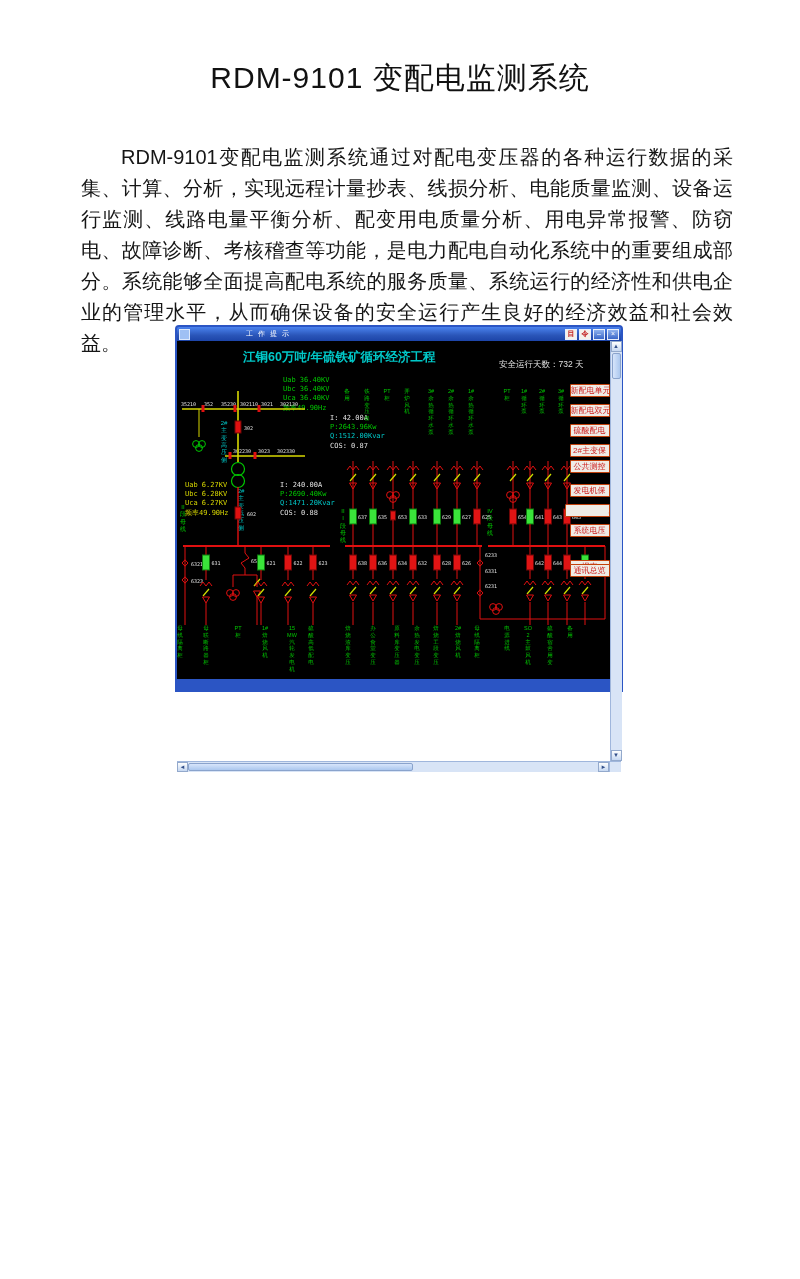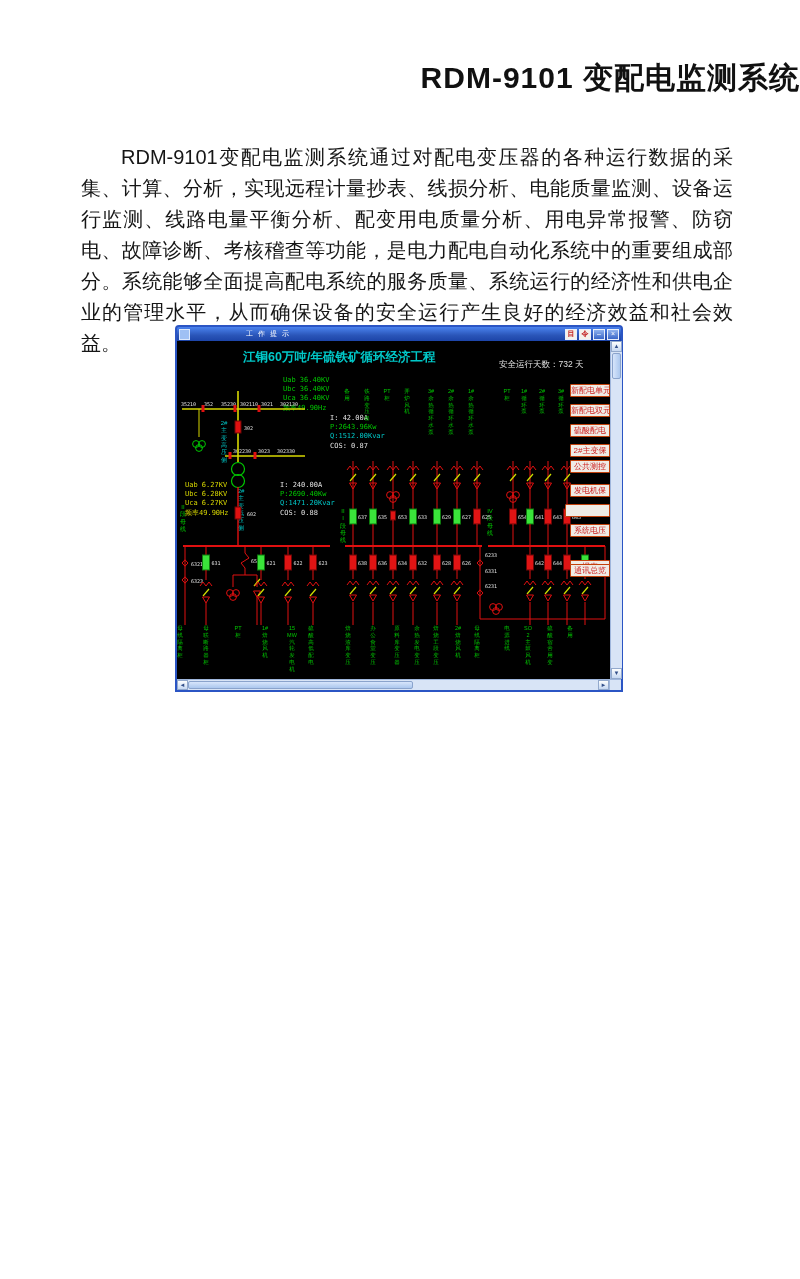--- a/index.html
+++ b/index.html
@@ -1,28 +1,28 @@
 <!DOCTYPE html>
 <html><head>
 <meta charset="utf-8">
 <style>
   html,body{margin:0;padding:0;background:#ffffff;}
   body{width:800px;height:1279px;position:relative;font-family:"Liberation Sans",sans-serif;color:#1a1a1a;}
-  .doc-title{position:absolute;left:0;top:58px;width:100%;text-align:right;font-size:30px;font-weight:bold;letter-spacing:1px;margin:0;color:#111;}
+  .doc-title{position:absolute;left:0;top:58px;width:100%;text-align:center;font-size:30px;font-weight:normal;letter-spacing:1px;margin:0;color:#111;}
   .doc-paragraph{position:absolute;left:75px;top:136px;width:652px;font-size:20px;line-height:31px;text-align:justify;text-indent:2em;margin:6px;color:#161616;}
   
   .window{position:absolute;left:175px;top:325px;width:448px;height:367px;box-sizing:border-box;border:2px solid #2b55c4;border-radius:4px 4px 0 0;background:#2b55c4;}
   .titlebar{height:14px;background:linear-gradient(#4a82ee,#2a55b8 60%,#1c44a8);display:flex;align-items:center;padding:0 2px;border-radius:2px 2px 0 0;}
   .win-icon{width:9px;height:9px;background:#9fc0f4;border:1px solid #dce8fc;margin-right:4px;flex:none;}
   .win-title{color:#ffffff;font-size:7px;letter-spacing:5px;margin-left:52px;white-space:nowrap;flex:1;}
   .win-controls{display:flex;gap:2px;align-items:center;flex:none;}
   .wc{box-sizing:border-box;width:12px;height:11px;border:1px solid #e8eefc;font-size:7px;line-height:8px;text-align:center;padding:0;cursor:default;}
   .wc.menu{background:#f4f1ea;color:#c22020;font-weight:bold;}
   .wc.sys{background:linear-gradient(#8fb2ee,#3a66c8);color:#ffffff;}
-  .win-body{display:flex;height:338px;}
+  .win-body{display:flex;height:420px;justify-content:center;}
   .canvas{position:relative;width:433px;height:338px;background:#000;overflow:hidden;flex:none;}
   .vscroll{width:11px;background:#d8e4f6;border-left:1px solid #9fb6dc;display:flex;flex-direction:column;flex:none;}
   .sbtn{box-sizing:border-box;height:11px;background:linear-gradient(#fdfefe,#c6d8f2);border:1px solid #93a9cc;color:#33508a;font-size:6px;line-height:9px;text-align:center;flex:none;}
   .vthumb{box-sizing:border-box;height:26px;margin:1px;background:linear-gradient(90deg,#d7e5fb,#abc7ee);border:1px solid #8aa3cc;border-radius:2px;}
   .win-bottom{display:flex;height:11px;}
   .hscroll{flex:1;background:#d8e4f6;border-top:1px solid #9fb6dc;display:flex;}
   .sbtn.h{width:11px;height:100%;line-height:9px;}
   .hthumb{box-sizing:border-box;width:225px;margin:1px 0;background:linear-gradient(#d7e5fb,#abc7ee);border:1px solid #8aa3cc;border-radius:2px;}
   .hspace{flex:1;}
   .corner{width:11px;background:#d8e4f6;border-top:1px solid #9fb6dc;border-left:1px solid #9fb6dc;}

